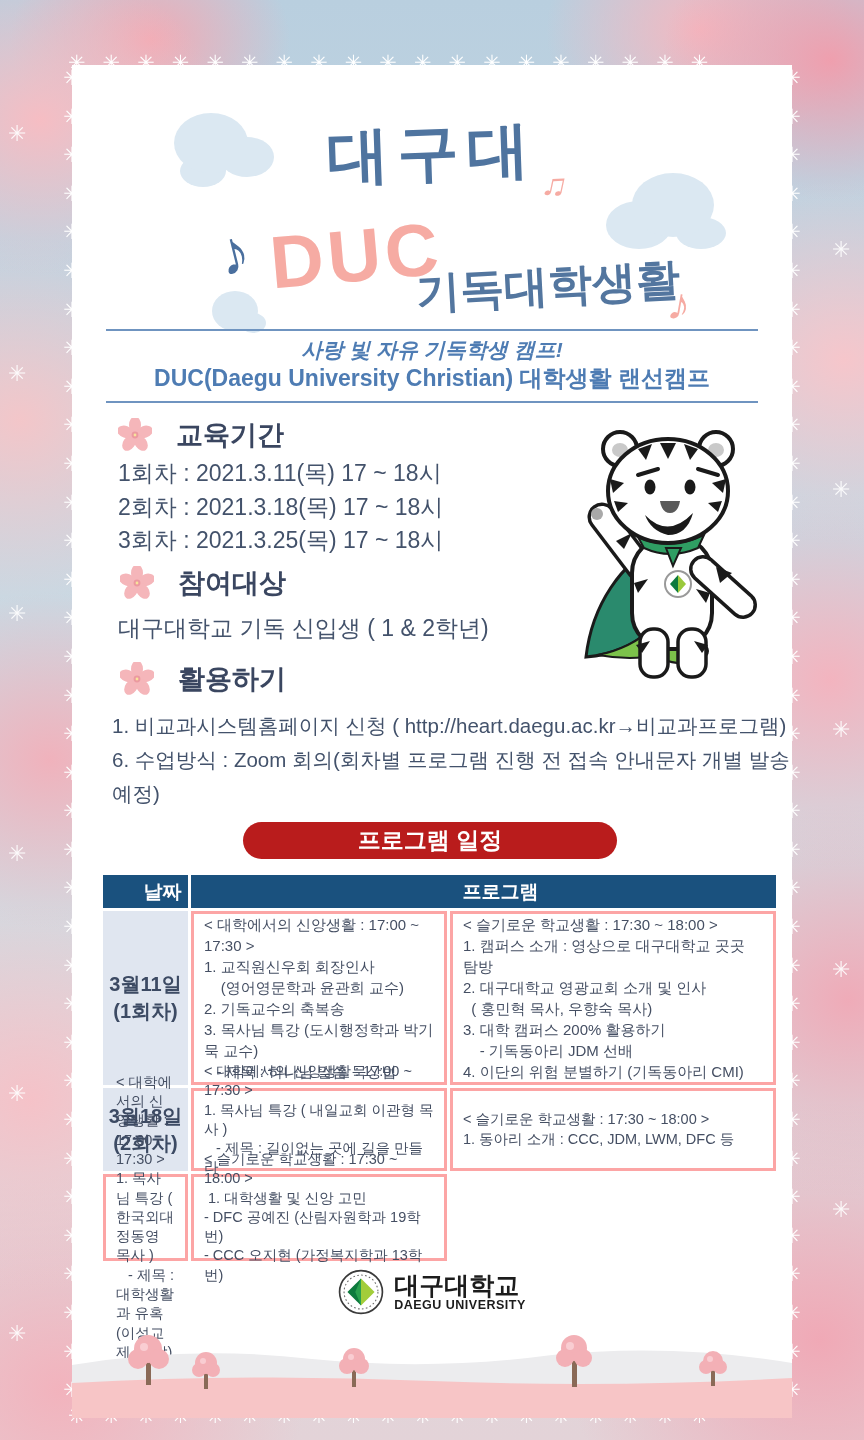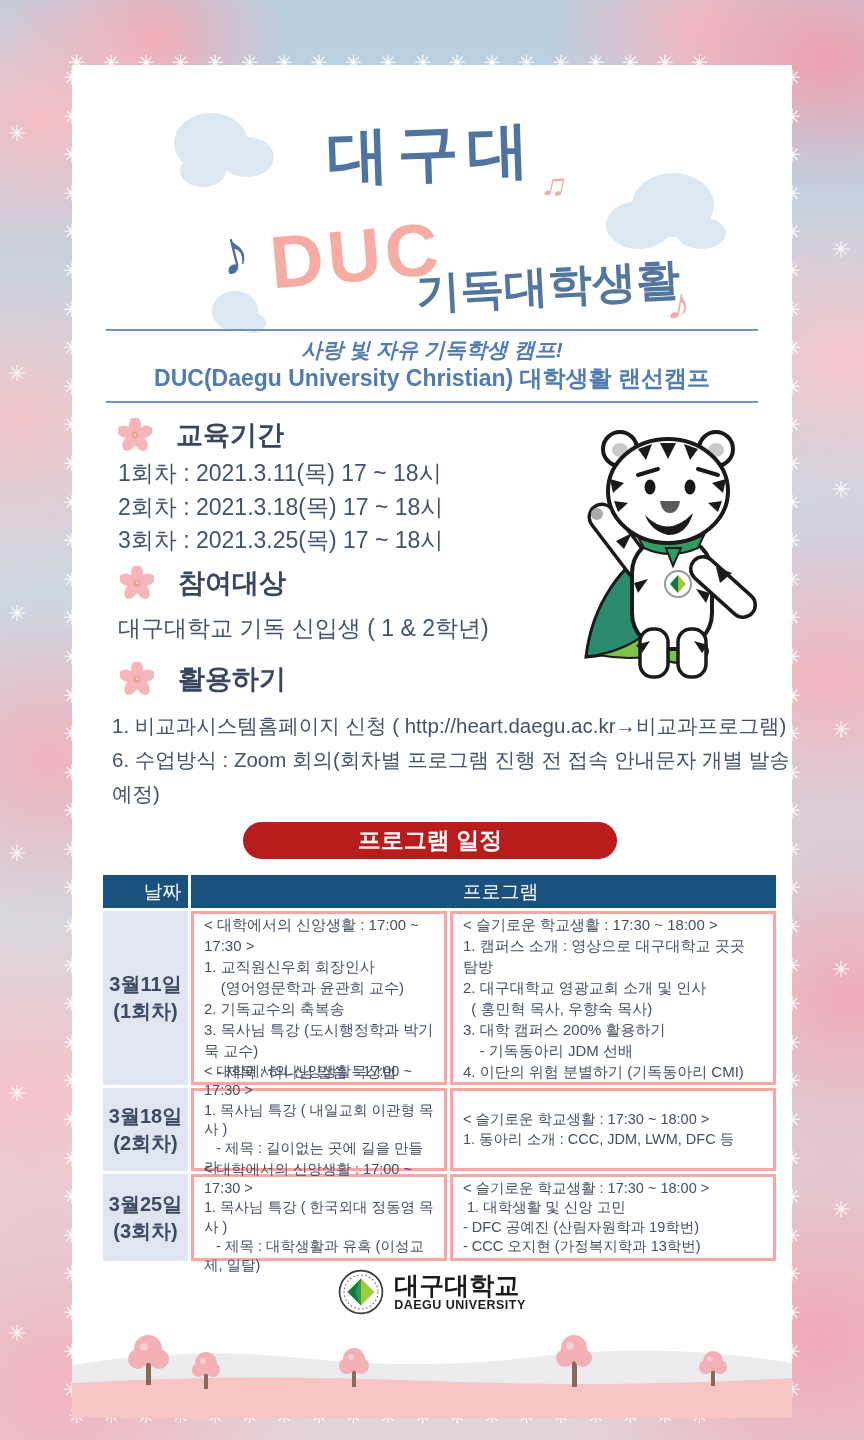--- a/index.html
+++ b/index.html
@@ -65,21 +65,21 @@
   .h-period{left:46px;top:352px;} .b-period{left:46px;top:392px;}
   .h-target{left:48px;top:500px;} .b-target{left:46px;top:547px;}
   .h-apply{left:48px;top:596px;}
   .b-apply{left:40px;top:644px;font-size:20.5px;line-height:34px;}
   
   .pill{position:absolute;left:171px;top:757px;width:374px;height:37px;border-radius:19px;
     background:#b91c1c;color:#fff;font-size:23px;font-weight:bold;
     display:flex;align-items:center;justify-content:center;}
   .sched{position:absolute;left:31px;top:810px;width:673px;display:grid;
     grid-template-columns:85px 256px 326px;grid-template-rows:33px 174px 83px 87px;gap:3px;}
-  .hcell{background:#1a517e;color:#fff;font-size:19px;font-weight:normal;
+  .hcell{background:#1a517e;color:#fff;font-size:19px;font-weight:bold;
     display:flex;align-items:center;justify-content:center;padding-left:34px;}
   .hcell.prog{grid-column:2/4;}
   .dcell{background:#e0e6f0;color:#3c4a63;font-size:20px;font-weight:bold;text-align:center;
     white-space:pre-line;line-height:27px;display:flex;align-items:center;justify-content:center;}
   .pcell{background:#fff;border:3px solid #fca5a5;color:#454f63;font-size:15px;
     line-height:1.4;white-space:pre-wrap;padding:4px 10px;
     display:flex;flex-direction:column;justify-content:center;}
   .pcell.small{font-size:14.5px;line-height:1.33;padding:2px 10px;}
   
   .footer-logo{position:absolute;left:0;width:720px;top:1204px;display:flex;
@@ -318,22 +318,20 @@
 
     <div class="dcell">3월18일
 (2회차)</div>
     <div class="pcell small">&lt; 대학에서의 신앙생활 : 17:00 ~ 17:30 &gt;
 1. 목사님 특강 ( 내일교회 이관형 목사 )
    - 제목 : 길이없는 곳에 길을 만들라
             ( 다니엘서 1:8-21 )</div>
     <div class="pcell small">&lt; 슬기로운 학교생활 : 17:30 ~ 18:00 &gt;
 1. 동아리 소개 : CCC, JDM, LWM, DFC 등</div>
 
-    <div class="dcell">3월25일
-(3회차)</div>
     <div class="pcell small">&lt; 대학에서의 신앙생활 : 17:00 ~ 17:30 &gt;
 1. 목사님 특강 ( 한국외대 정동영 목사 )
    - 제목 : 대학생활과 유혹 (이성교제, 일탈)</div>
     <div class="pcell small">&lt; 슬기로운 학교생활 : 17:30 ~ 18:00 &gt;
  1. 대학생활 및 신앙 고민
 - DFC 공예진 (산림자원학과 19학번)
 - CCC 오지현 (가정복지학과 13학번)</div>
   </div>
 
   <div class="footer-logo">

